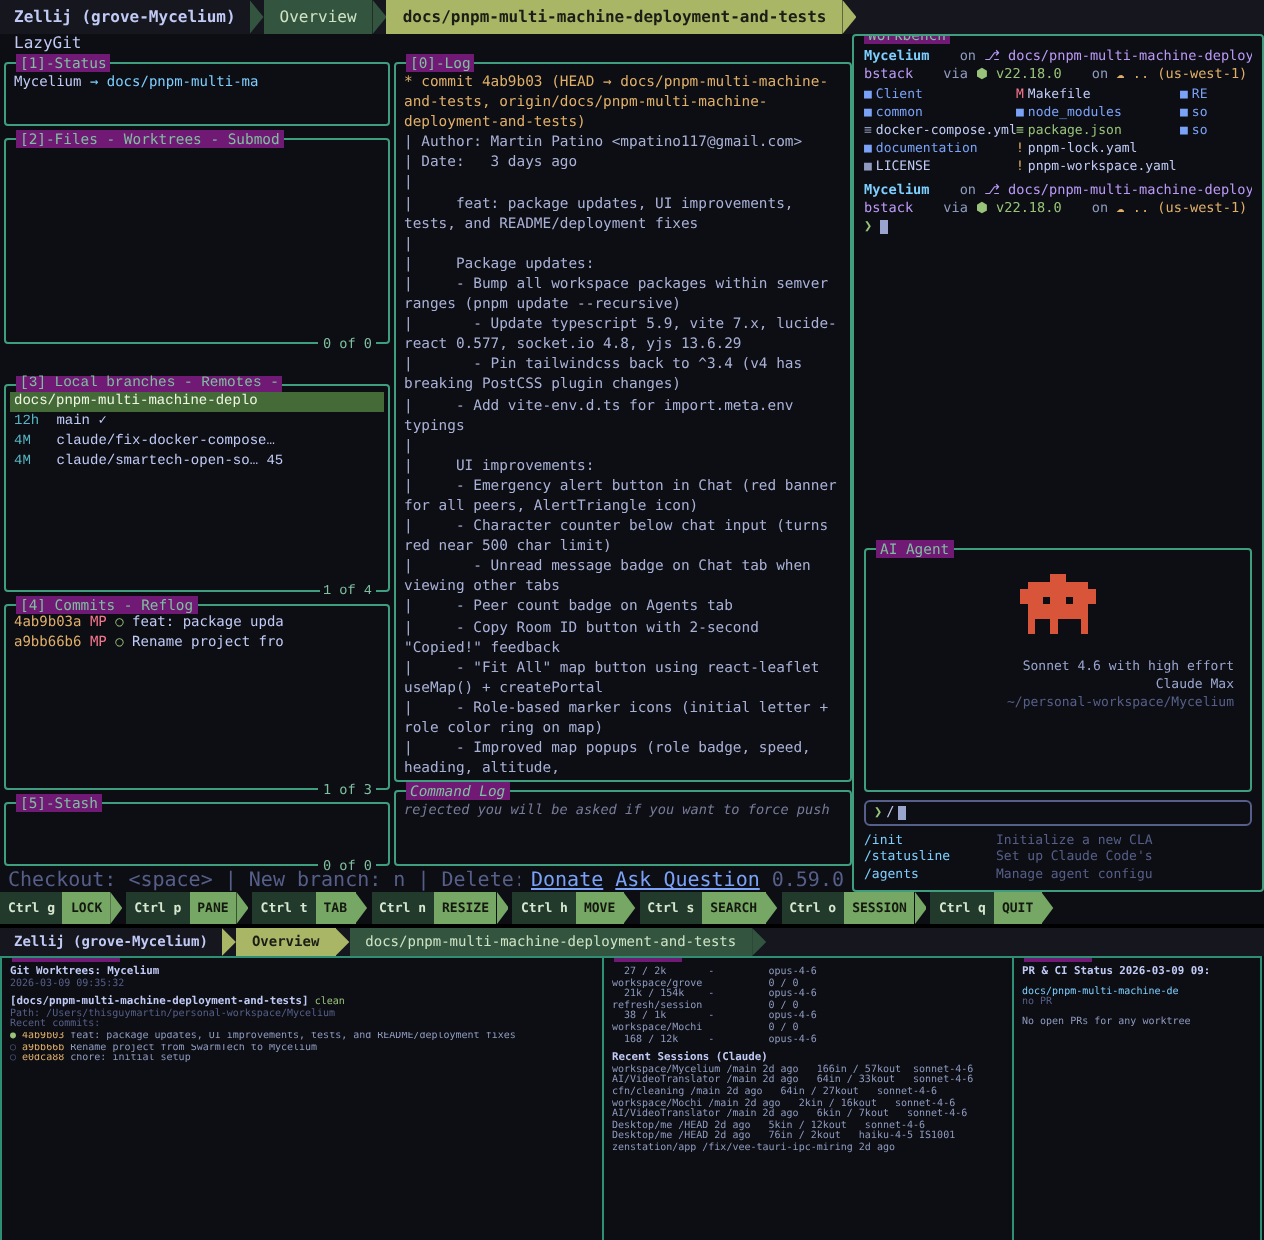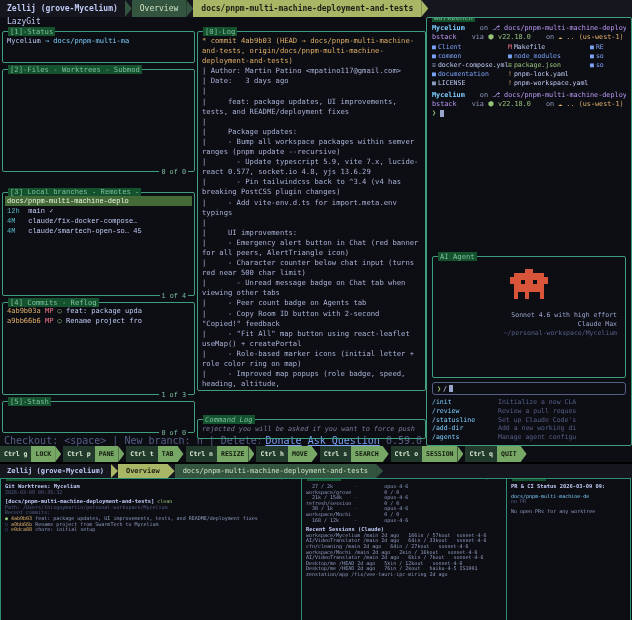--- a/index.html
+++ b/index.html
@@ -21,26 +21,26 @@
   .tab-active { background:#a9b665; color:#1b1d16; font-weight:bold; }
   .arr { width:7px; height:100%; clip-path:polygon(0 0,100% 50%,0 100%); }
   .arr-inactive { background:#33553f; }
   .arr-active { background:#a9b665; }
 
   
   .top-content { display:flex; height:429px; }
   .lazygit-pane { width:426px; display:flex; flex-direction:column; }
   .lg-main { display:flex; height:416px; }
   .lg-side { width:197px; display:flex; flex-direction:column; padding:0 2px; }
-  .lg-logcol { width:229px; display:flex; flex-direction:column; margin-top:14px;gap:24px; }
+  .lg-logcol { width:229px; display:flex; flex-direction:column; margin-top:14px; }
 
   .pane-title { height:12px; font-size:8px; color:#c0caf5; padding-left:5px; }
 
   .box { border:1px solid #3f9e7d; border-radius:2px; position:relative; }
-  .box-title { position:absolute; top:-5px; left:5px; background:#14532d; padding:0 2px;
+  .box-title { position:absolute; top:-5px; left:5px; background:#701a75; padding:0 2px;
                font-size:7.2px; color:#7fbf9e; white-space:nowrap; }
   .box-counter { position:absolute; bottom:-5px; right:6px; background:#0d0e14; padding:0 2px;
                  font-size:6.8px; color:#7fbf9e; }
   .box-scroll { position:absolute; top:-4px; right:8px; background:#0d0e14; padding:0 2px;
                 font-size:5.5px; color:#4fd6be; }
 
   .b-status { height:32px; margin-top:2px; }
   .b-files { height:104px; margin-top:6px; }
   .b-branches { height:104px; margin-top:20px;font-family:Liberation Mono, monospace; }
   .b-commits { height:94px; margin-top:6px; }
@@ -378,30 +378,22 @@
           <span class="val">/</span>
           <span class="cursor-block"></span>
         </div>
 
         <div class="cmd-list">
           <div class="cmd-row">
             <span class="cmd-name">/init</span>
             <span class="cmd-desc">Initialize a new CLA</span>
           </div>
           <div class="cmd-row">
-            <span class="cmd-name">/review</span>
-            <span class="cmd-desc">Review a pull reques</span>
-          </div>
-          <div class="cmd-row">
             <span class="cmd-name">/statusline</span>
             <span class="cmd-desc">Set up Claude Code's</span>
-          </div>
-          <div class="cmd-row">
-            <span class="cmd-name">/add-dir</span>
-            <span class="cmd-desc">Add a new working di</span>
           </div>
           <div class="cmd-row">
             <span class="cmd-name">/agents</span>
             <span class="cmd-desc">Manage agent configu</span>
           </div>
         </div>
       </div>
     </div>
 
     <div class="keybar">

